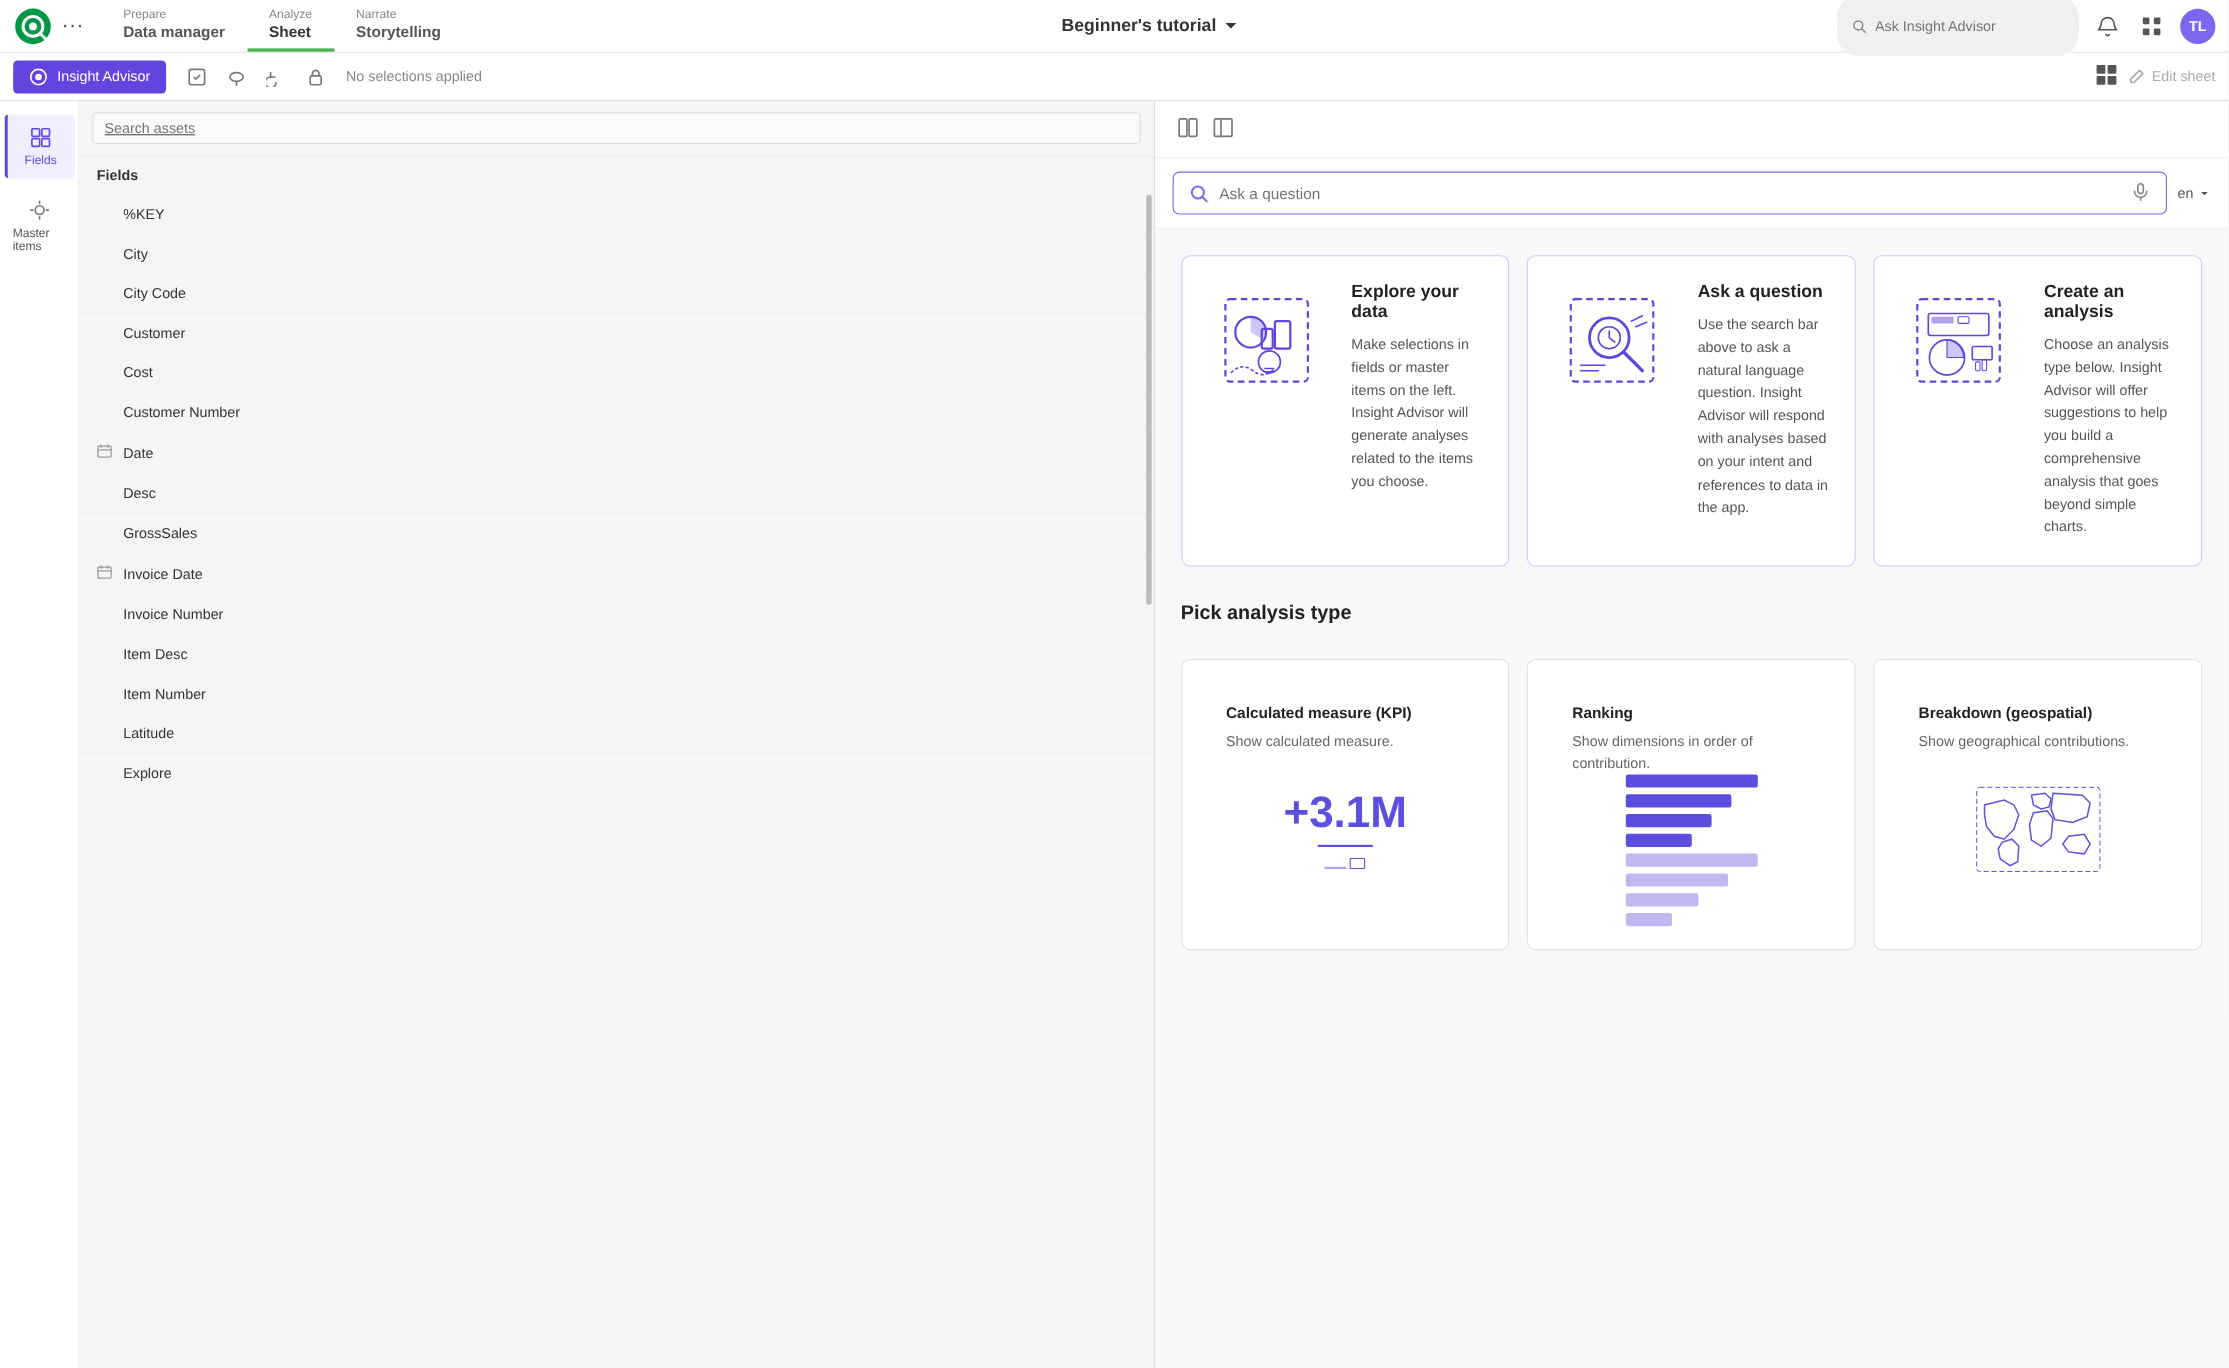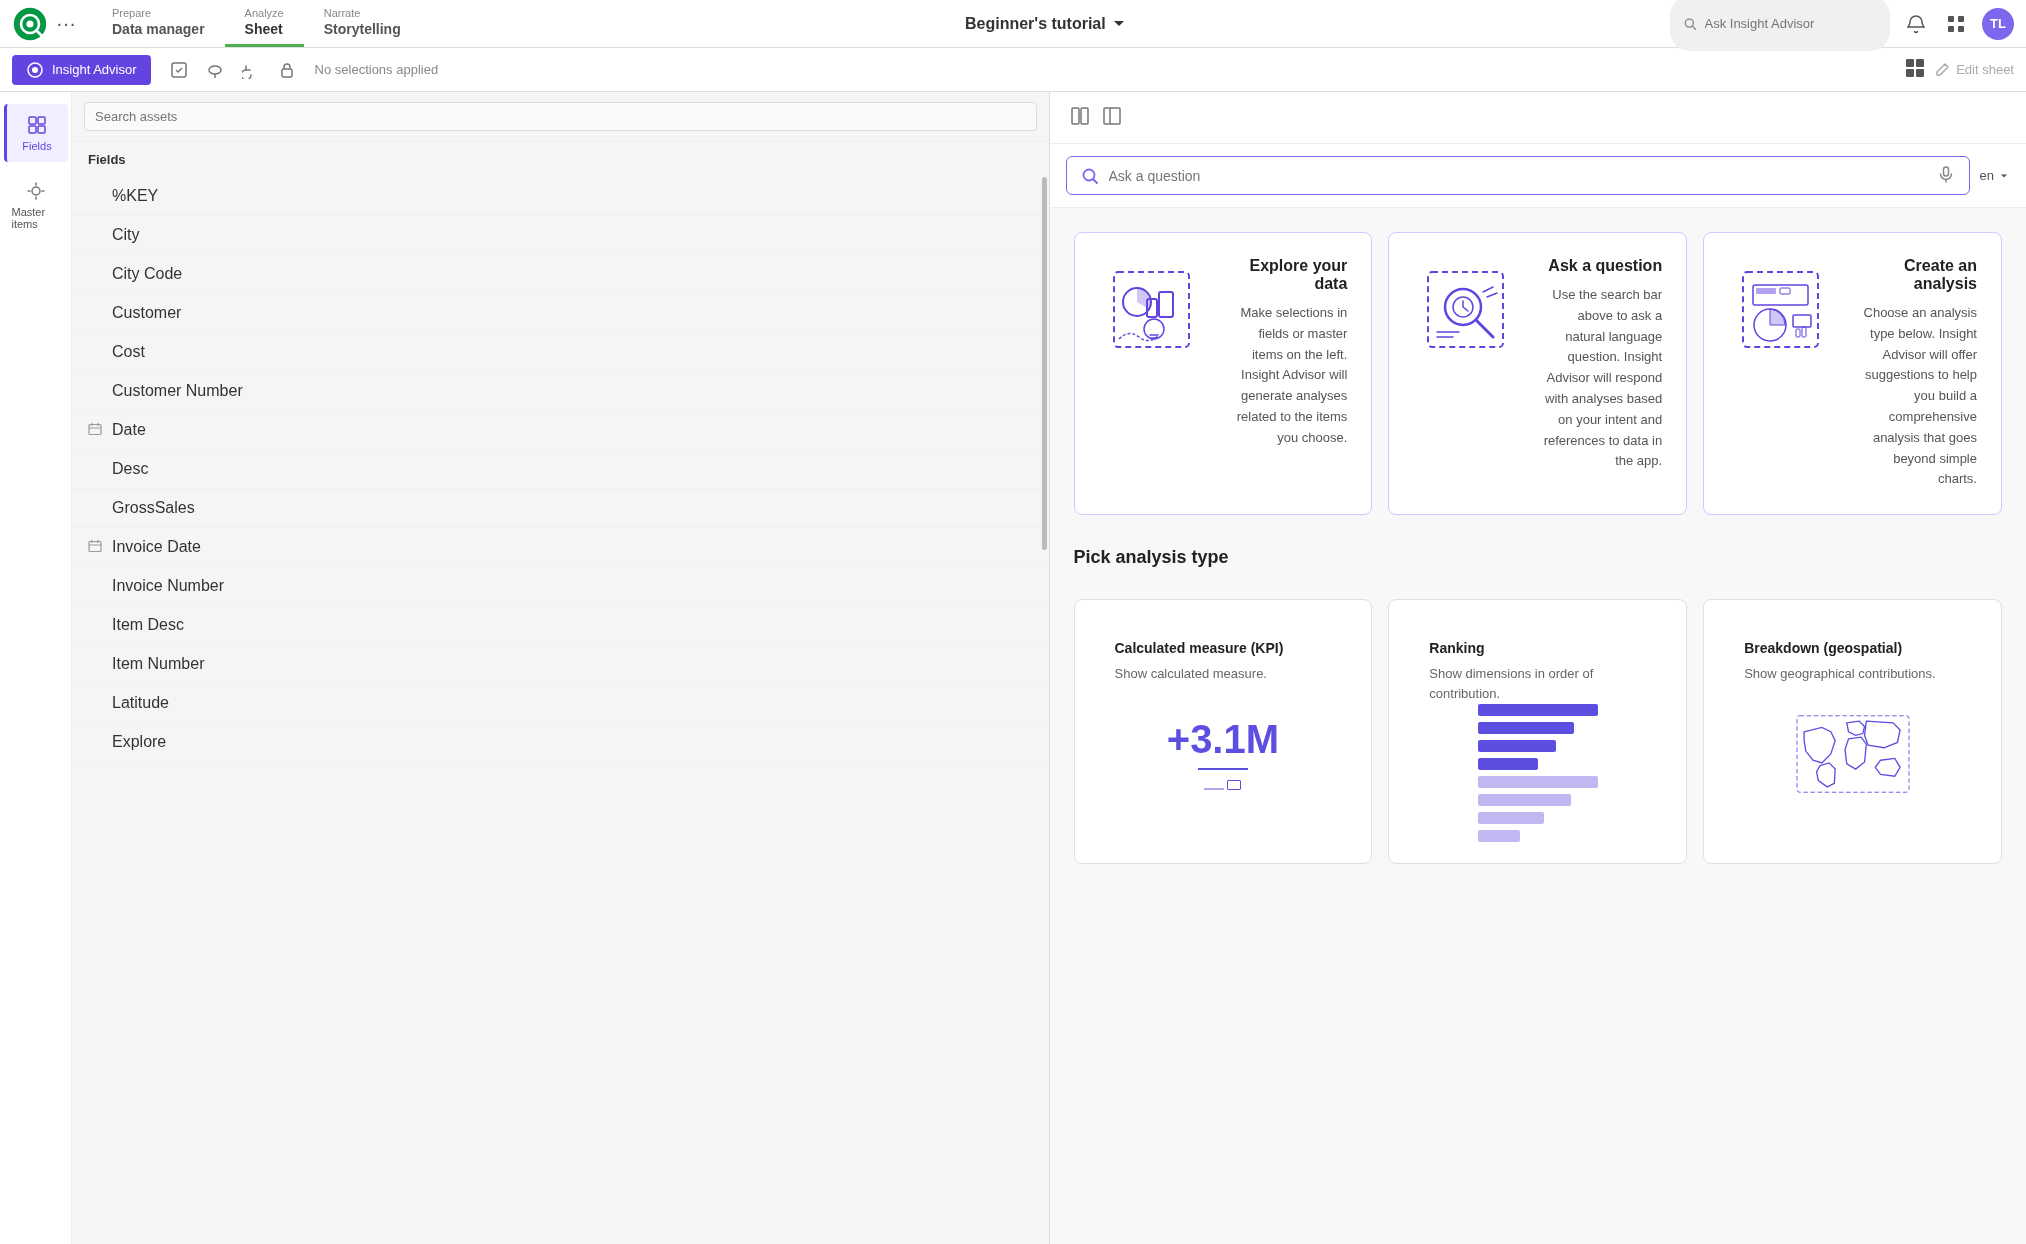--- a/index.html
+++ b/index.html
@@ -62,47 +62,47 @@
 
     
     .sidebar-icons { width: 72px; background: #fff; border-right: 1px solid #eee; display: flex; flex-direction: column; align-items: center; padding-top: 12px; gap: 8px; }
     .sidebar-icon-item { display: flex; flex-direction: column; align-items: center; gap: 4px; padding: 10px 8px; cursor: pointer; border-radius: 4px; width: 64px; font-size: 11px; color: #555; }
     .sidebar-icon-item.active { color: #6344e0; border-left: 3px solid #6344e0; background: #f0eeff; }
     .sidebar-icon-item svg { width: 22px; height: 22px; }
 
     
     .fields-panel { flex: 1; display: flex; flex-direction: column; border-right: 1px solid #ddd; }
     .fields-search { padding: 10px 12px; border-bottom: 1px solid #eee; }
-    .fields-search input { width: 100%; border: 1px solid #ddd; border-radius: 4px; padding: 6px 10px; font-size: 13px; color: #555; outline: none; background: #fafafa; }
+    .fields-search input { width: 100%; border: 1px solid #ddd; border-radius: 4px; padding: 6px 10px; font-size: 13px; color: #555; outline: none; background: #fafafa; text-decoration: underline; }
     .fields-list-header { padding: 10px 16px; font-size: 13px; font-weight: 600; color: #333; }
     .fields-list { flex: 1; overflow-y: auto; }
     .field-item {
       padding: 10px 16px; border-bottom: 1px solid #f0f0f0;
       cursor: pointer; display: flex; align-items: center; gap: 8px;
-      font-size: 16px; color: #333;
+      font-size: 13px; color: #333;
     }
     .field-icon { color: #999; font-size: 12px; width: 16px; }
 
     
     .content-area { flex: 1; display: flex; flex-direction: column; overflow: hidden; }
 
     
     .ask-question-bar {
       display: flex; align-items: center; padding: 12px 16px;
       background: #fff; border-bottom: 1px solid #eee; gap: 10px;
     }
     .ask-input-wrapper { flex: 1; display: flex; align-items: center; border: 1.5px solid #7B68EE; border-radius: 6px; padding: 8px 14px; gap: 10px; background: #fff; }
     .ask-input-wrapper input { border: none; outline: none; font-size: 14px; color: #888; flex: 1; }
     .lang-selector { display: flex; align-items: center; gap: 4px; color: #555; font-size: 13px; cursor: pointer; }
     .mic-icon { color: #888; cursor: pointer; }
 
     
     .cards-area { flex: 1; overflow-y: auto; padding: 24px; background: #f8f8f8; }
 
-    .info-cards { display: flex; gap: 16px; margin-bottom: 32px; text-align: right; }
+    .info-cards { display: flex; gap: 16px; margin-bottom: 32px; }
     .info-card {
       flex: 1; background: #fff; border: 1.5px solid #d0c8ff;
       border-radius: 8px; padding: 24px; display: flex; gap: 20px; align-items: flex-start;
     }
     .info-card-icon { flex-shrink: 0; }
     .info-card-text h3 { font-size: 16px; font-weight: 600; margin-bottom: 10px; color: #222; }
     .info-card-text p { font-size: 13px; color: #555; line-height: 1.6; }
 
     .analysis-section h2 { font-size: 18px; font-weight: 600; margin-bottom: 31px; color: #222; }
     .analysis-cards { display: flex; gap: 16px; }

